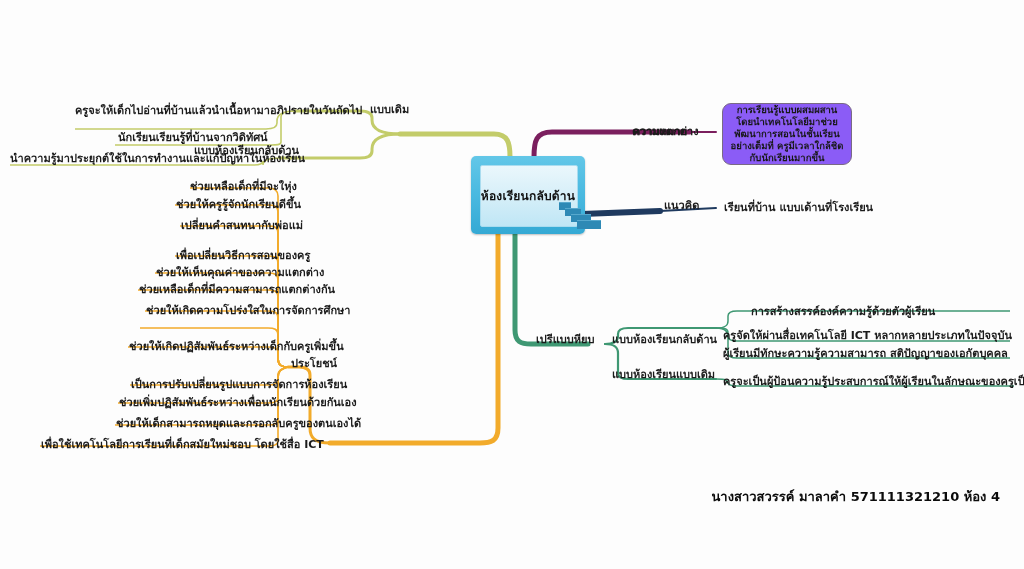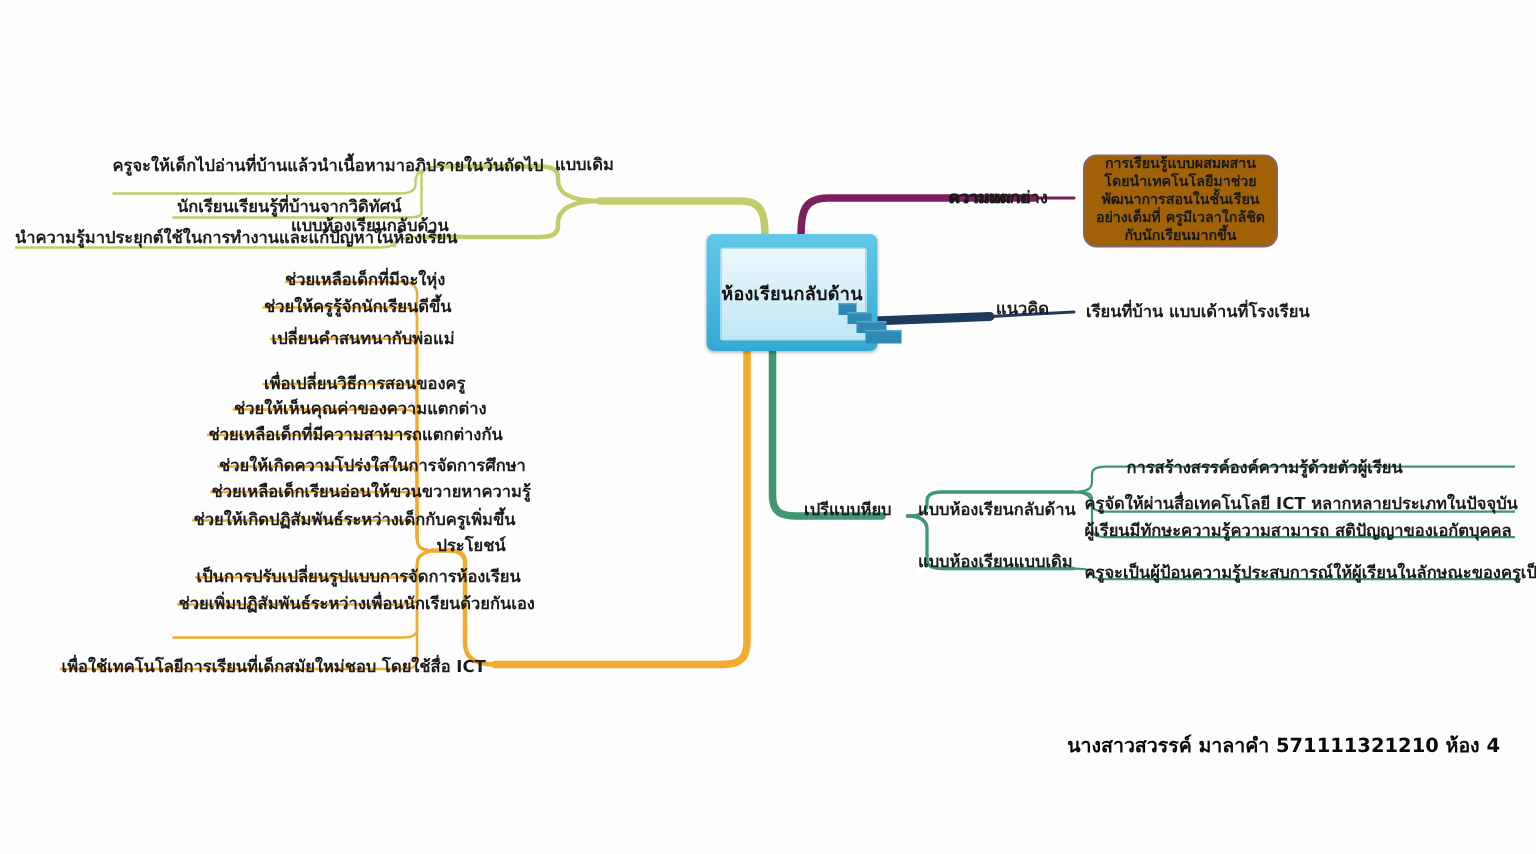--- a/index.html
+++ b/index.html
@@ -49,21 +49,21 @@
   .mon-stand{
     position:absolute;left:88px;top:46px;width:46px;height:36px;
   }
   .step{position:absolute;background:#2e89b5;border-top:1px solid #57a8cd;}
 
   
   .notebox{
     position:absolute;
     border:1.2px solid #7a6a84;
     border-radius:9px;
-    background:#a16207;
+    background:#8b5cf6;
     box-sizing:border-box;
     padding:5px 7px;
     font-size:9.5px;
     line-height:12.2px;
     color:#181818;
     text-align:center;
     font-weight:600;
   }
   #footer{
     position:absolute;right:24px;bottom:62px;
@@ -170,21 +170,21 @@
 
   <div class="lbl" style="left:291px;top:357px;">ประโยชน์</div>
 
   <div class="lbl" style="left:190px;top:180px;">ช่วยเหลือเด็กที่มีจะใหุ่ง</div>
   <div class="lbl" style="left:176px;top:198px;">ช่วยให้ครูรู้จักนักเรียนดีขึ้น</div>
   <div class="lbl" style="left:181px;top:219px;">เปลี่ยนคำสนทนากับพ่อแม่</div>
   <div class="lbl" style="left:176px;top:249px;">เพื่อเปลี่ยนวิธีการสอนของครู</div>
   <div class="lbl" style="left:156px;top:266px;">ช่วยให้เห็นคุณค่าของความแตกต่าง</div>
   <div class="lbl" style="left:139px;top:283px;">ช่วยเหลือเด็กที่มีความสามารถแตกต่างกัน</div>
   <div class="lbl" style="left:146px;top:304px;">ช่วยให้เกิดความโปร่งใสในการจัดการศึกษา</div>
-  <div class="lbl" style="left:141px;top:321px;">ช่วยเหลือเด็กเรียนอ่อนให้ขวนขวายหาความรู้</div>
   <div class="lbl" style="left:129px;top:340px;">ช่วยให้เกิดปฏิสัมพันธ์ระหว่างเด็กกับครูเพิ่มขึ้น</div>
   <div class="lbl" style="left:131px;top:378px;">เป็นการปรับเปลี่ยนรูปแบบการจัดการห้องเรียน</div>
   <div class="lbl" style="left:119px;top:396px;">ช่วยเพิ่มปฏิสัมพันธ์ระหว่างเพื่อนนักเรียนด้วยกันเอง</div>
+  <div class="lbl" style="left:116px;top:417px;">ช่วยให้เด็กสามารถหยุดและกรอกลับครูของตนเองได้</div>
   <div class="lbl" style="left:41px;top:438px;">เพื่อใช้เทคโนโลยีการเรียนที่เด็กสมัยใหม่ชอบ โดยใช้สื่อ ICT</div>
 
   <div id="footer">นางสาวสวรรค์ มาลาคำ 571111321210 ห้อง 4</div>
 
 </div>
 
 </body></html>

